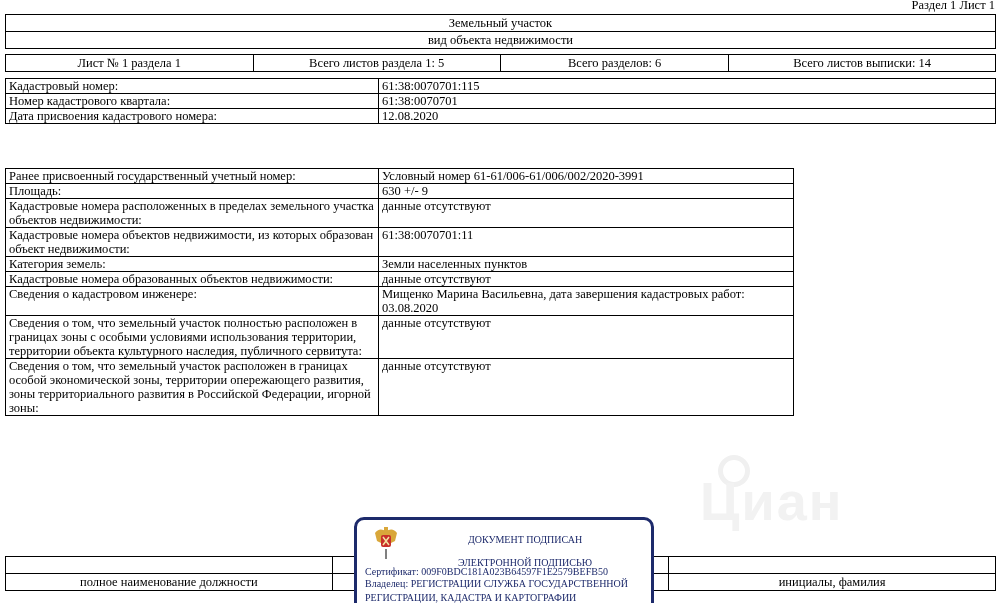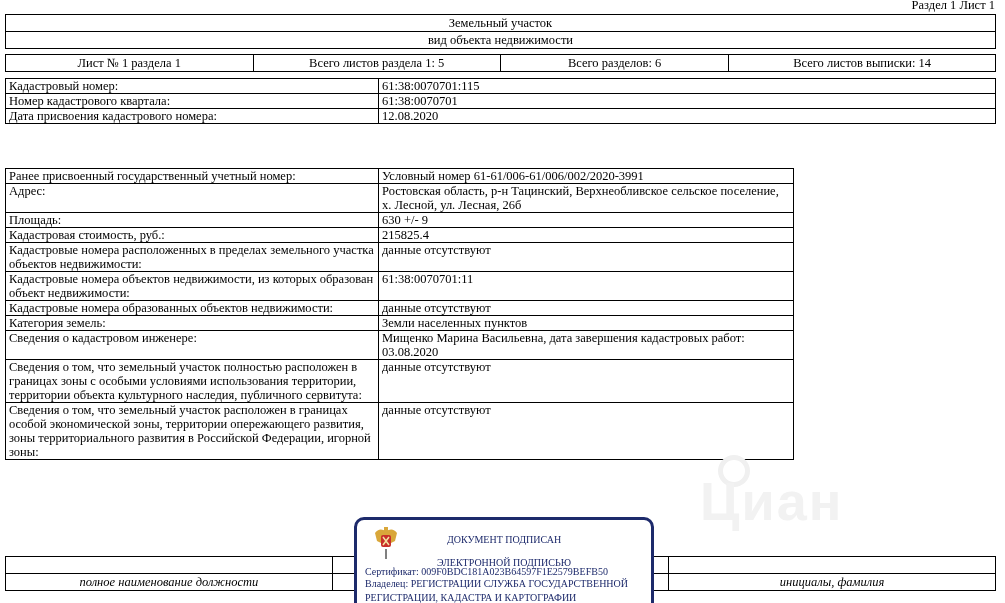--- a/index.html
+++ b/index.html
@@ -19,26 +19,26 @@
   .main1 { left: 5px; top: 78px; width: 991px; }
   .main2 { left: 5px; top: 168px; width: 789px; }
   .main1 td, .main2 td { font-family: "Liberation Serif", serif; }
   .lbl { width: 366px; }
   .watermark {
     position: absolute; left: 700px; top: 470px; font-family: "Liberation Sans", sans-serif;
     font-size: 54px; font-weight: bold; color: #f2f2f2; letter-spacing: 2px; pointer-events: none;
   }
   .wm-pin { position:absolute; left: 718px; top: 455px; width: 22px; height: 22px; border: 5px solid #f0f0f0; border-radius: 50%; }
   .sigline { left: 5px; top: 556px; width: 991px; }
-  .sigline td { height: 16px; line-height: 16px; text-align: center; font-style: italic; }
+  .sigline td { height: 16px; line-height: 16px; text-align: center; }
   .stamp {
     position: absolute; left: 354px; top: 517px; width: 294px; height: 110px;
     border: 3px solid #1d2a6b; border-radius: 10px; background: #fff;
   }
-  .stamp-title { position: absolute; left: 0; width: 100%; text-align: center; color: #1d2a6b; font-size: 10px; }
+  .stamp-title { position: absolute; left: 0; width: 100%; text-align: center; color: #1d2a6b; font-size: 10px; padding-left: 21px; }
   .stamp-line { position: absolute; left: 8px; color: #1d2a6b; font-size: 10px; white-space: nowrap; }
   .emblem { position: absolute; left: 16px; top: 5px; width: 26px; height: 34px; }
 </style>
 </head>
 <body>
 
 <div class="abs topright">Раздел 1 Лист 1</div>
 
 <table class="hdr center">
   <tbody>
@@ -79,46 +79,38 @@
 </tbody>
   </table>
 
 <table class="main2">
   <tbody>
       <tr>
     <td class="lbl">Ранее присвоенный государственный учетный номер:</td>
     <td>Условный номер 61-61/006-61/006/002/2020-3991</td>
   </tr>
   <tr>
-    <td class="lbl">Адрес:</td>
-    <td>Ростовская область, р-н Тацинский, Верхнеобливское сельское поселение, х. Лесной, ул. Лесная, 26б</td>
-  </tr>
-  <tr>
     <td class="lbl">Площадь:</td>
     <td>630 +/- 9</td>
-  </tr>
-  <tr>
-    <td class="lbl">Кадастровая стоимость, руб.:</td>
-    <td>215825.4</td>
   </tr>
   <tr>
     <td class="lbl">Кадастровые номера расположенных в пределах земельного участка объектов недвижимости:</td>
     <td>данные отсутствуют</td>
   </tr>
   <tr>
     <td class="lbl">Кадастровые номера объектов недвижимости, из которых образован объект недвижимости:</td>
     <td>61:38:0070701:11</td>
   </tr>
   <tr>
+    <td class="lbl">Категория земель:</td>
+    <td>Земли населенных пунктов</td>
+  </tr>
+  <tr>
     <td class="lbl">Кадастровые номера образованных объектов недвижимости:</td>
     <td>данные отсутствуют</td>
-  </tr>
-  <tr>
-    <td class="lbl">Категория земель:</td>
-    <td>Земли населенных пунктов</td>
   </tr>
   <tr>
     <td class="lbl">Сведения о кадастровом инженере:</td>
     <td>Мищенко Марина Васильевна, дата завершения кадастровых работ: 03.08.2020</td>
   </tr>
   <tr>
     <td class="lbl">Сведения о том, что земельный участок полностью расположен в границах зоны с особыми условиями использования территории, территории объекта культурного наследия, публичного сервитута:</td>
     <td>данные отсутствуют</td>
   </tr>
   <tr>

